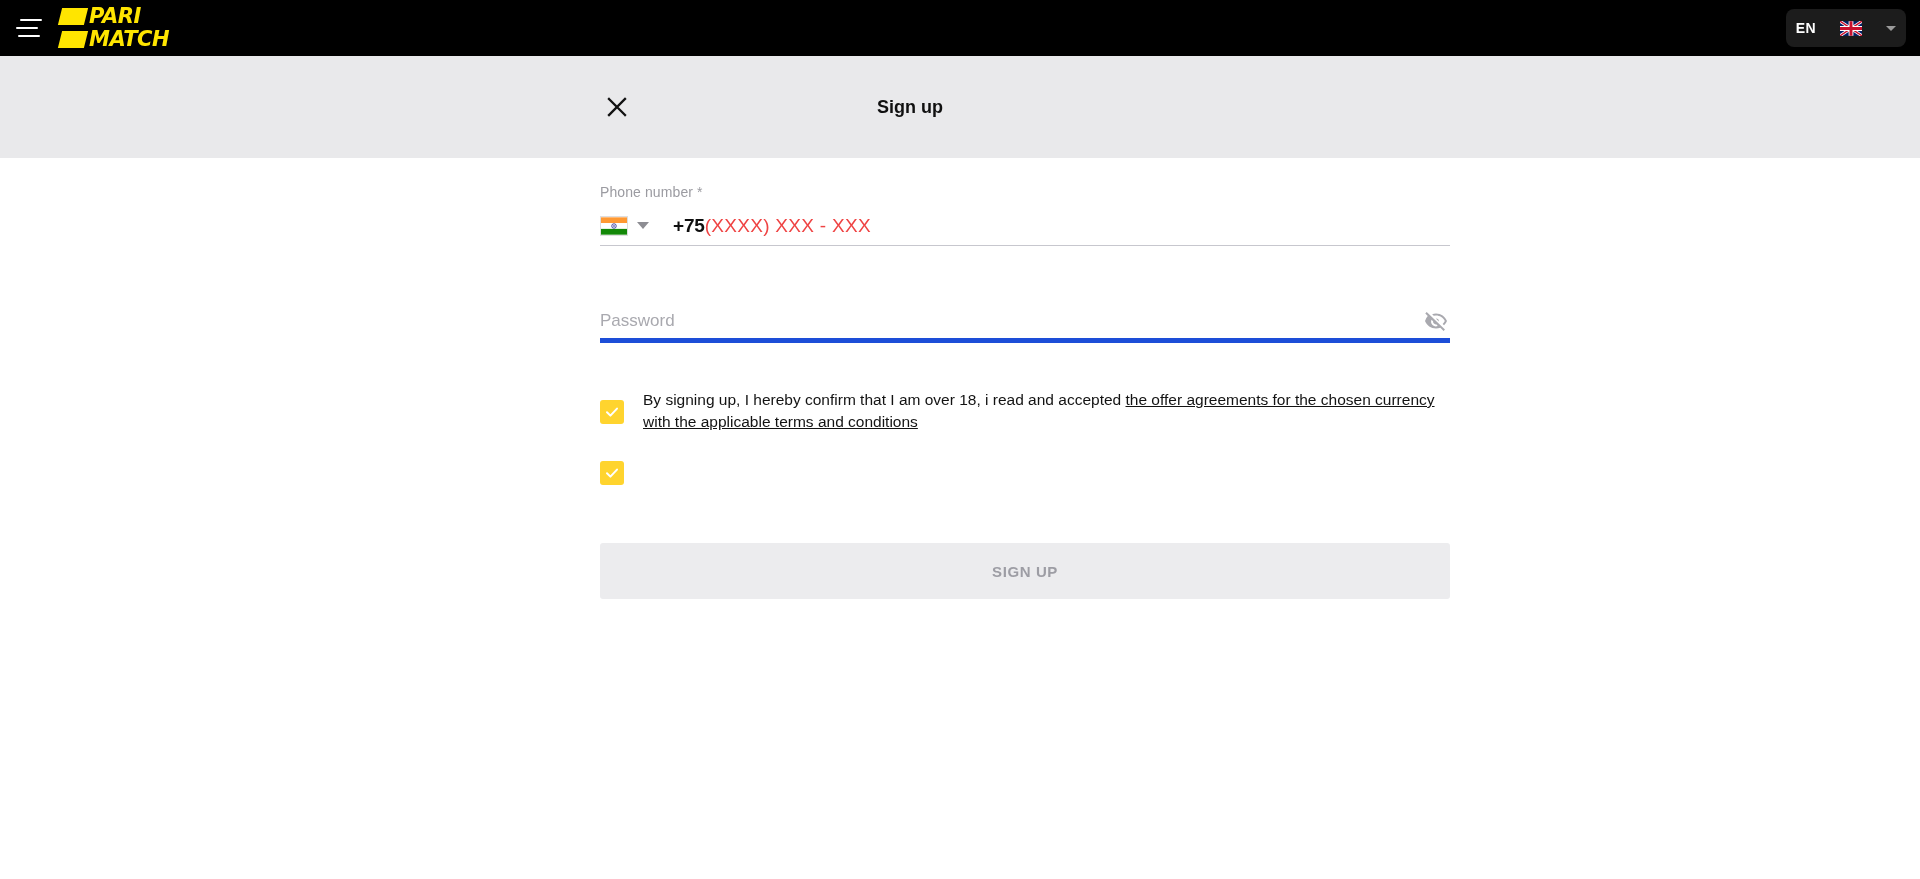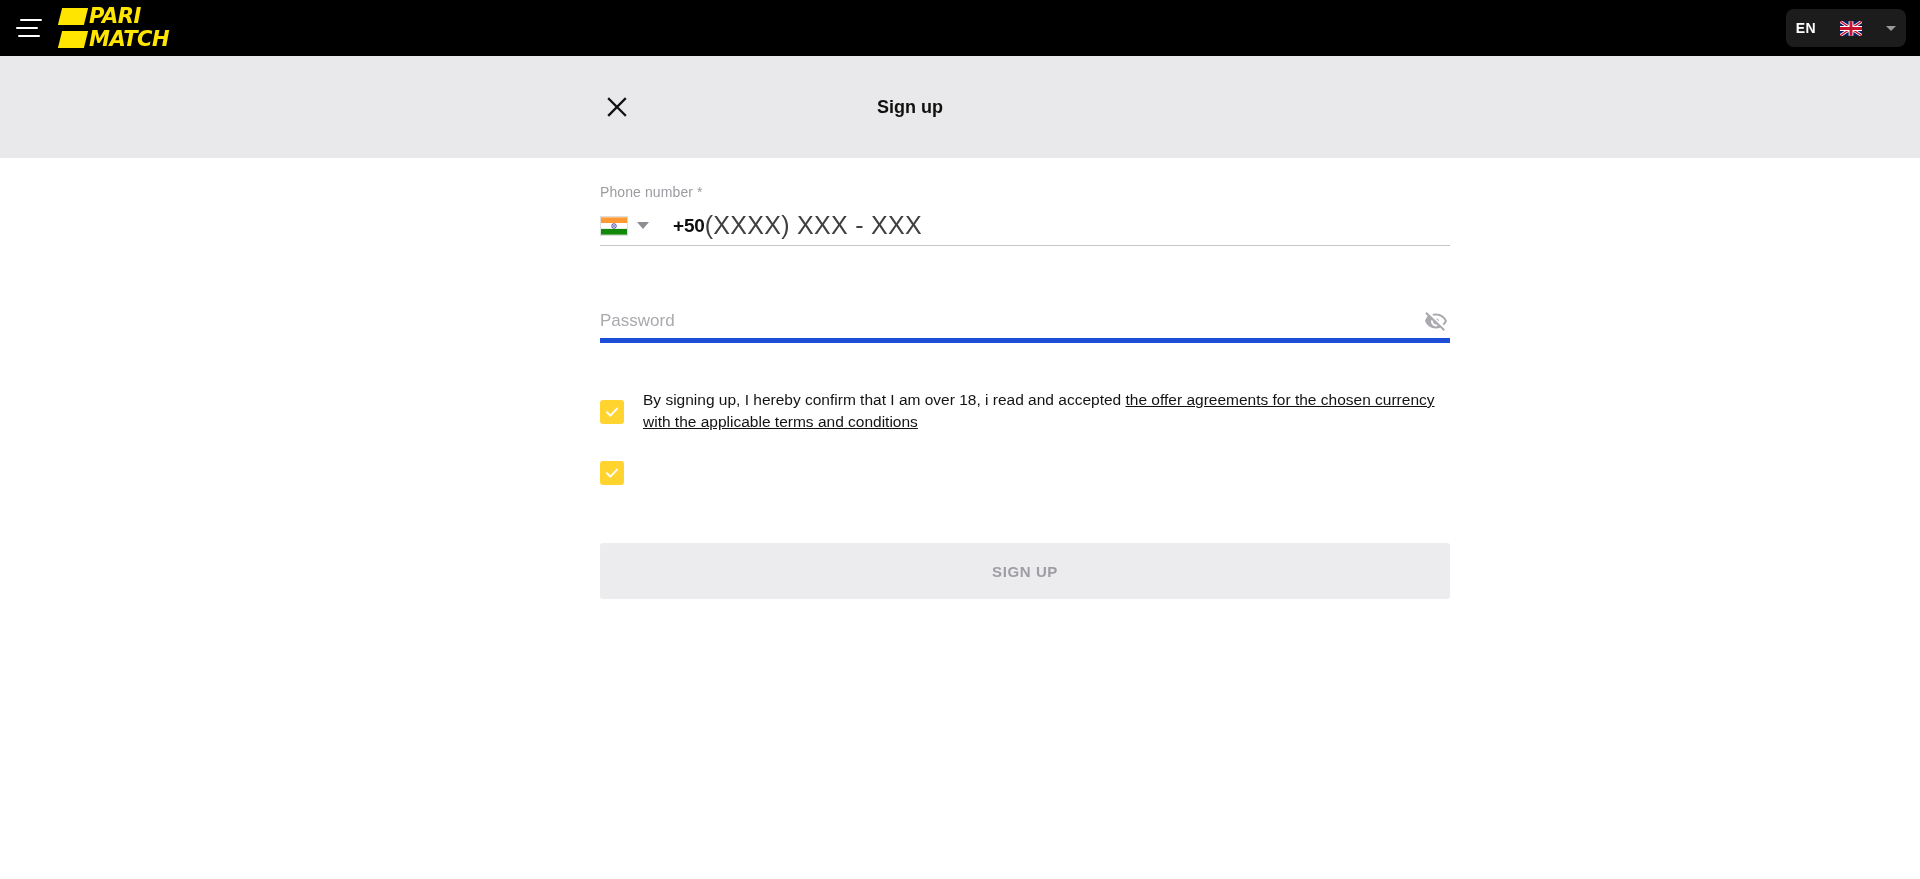--- a/index.html
+++ b/index.html
@@ -163,22 +163,22 @@
     cursor: pointer;
   }
   .dial-code {
     margin-left: 24px;
     font-size: 19px;
     font-weight: 700;
     color: #0f0f0f;
     letter-spacing: -0.2px;
   }
   .phone-placeholder {
-    font-size: 25px;
-    color: #404040;
+    font-size: 19px;
+    color: #ef4444;
     letter-spacing: 0.3px;
   }
 
   .field-gap { height: 57px; }
 
   .pw-row {
     display: flex;
     align-items: center;
     height: 40px;
     border-bottom: 5px solid #1d4ed8;
@@ -302,21 +302,21 @@
 
     <div class="input-row">
       <svg class="flag-in" viewBox="0 0 30 20">
         <rect width="30" height="6.67" fill="#FF9933"></rect>
         <rect y="6.67" width="30" height="6.66" fill="#FFFFFF"></rect>
         <rect y="13.33" width="30" height="6.67" fill="#138808"></rect>
         <circle cx="15" cy="10" r="2.6" fill="none" stroke="#000080" stroke-width="0.8"></circle>
         <circle cx="15" cy="10" r="0.9" fill="#000080"></circle>
       </svg>
       <div class="caret"></div>
-      <span class="dial-code">+50</span>
+      <span class="dial-code">+75</span>
       <span class="phone-placeholder">(XXXX) XXX - XXX</span>
     </div>
 
     <div class="field-gap"></div>
 
     
     <div class="pw-row">
       <span class="pw-placeholder">Password</span>
       <div class="eye-off">
         <svg width="24" height="24" viewBox="0 0 24 24">

